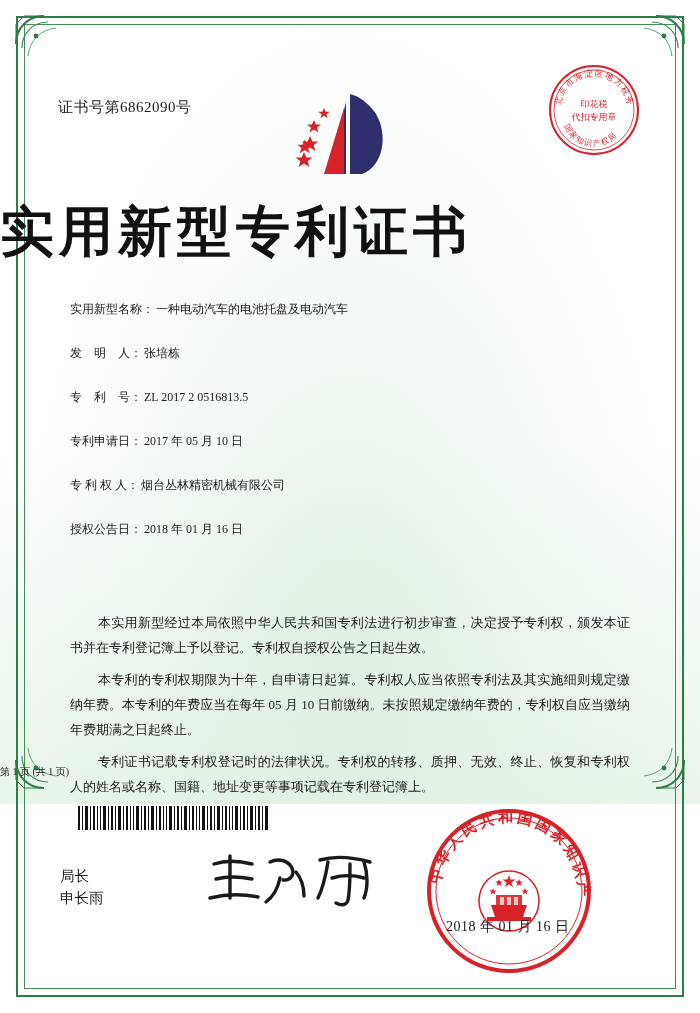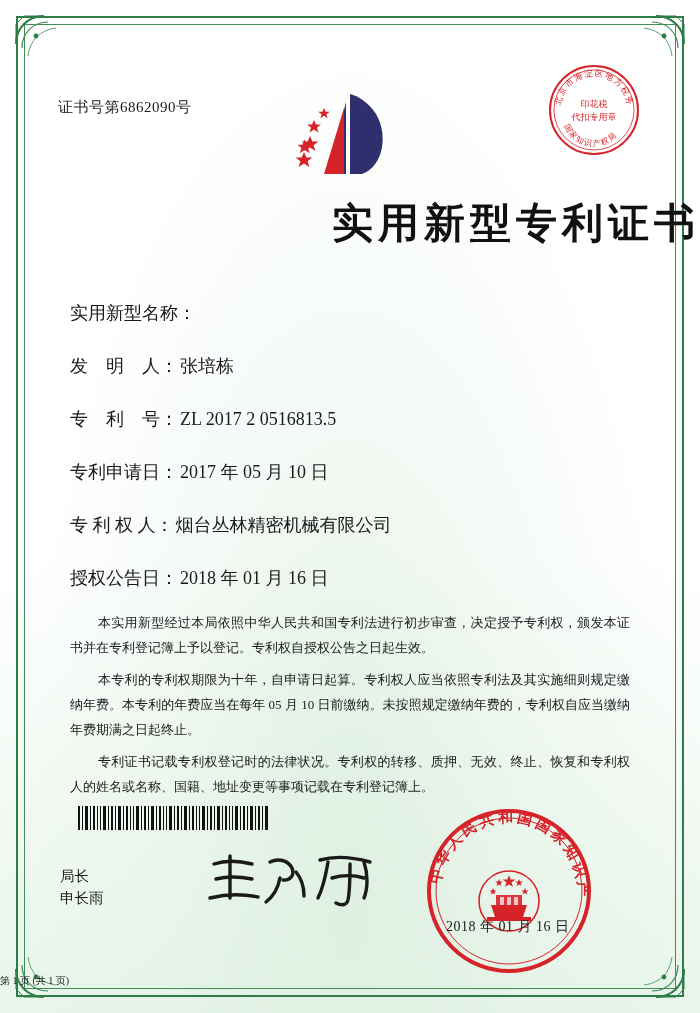--- a/index.html
+++ b/index.html
@@ -10,21 +10,21 @@
     width: 700px;
     height: 1013px;
     background: #ffffff;
     font-family: "Liberation Serif", "DejaVu Serif", serif;
     color: #1a1a1a;
     overflow: hidden;
   }
   .page {
     position: relative;
     width: 700px;
-    height: 1013px;
+    height: 804px;
     background:
       radial-gradient(ellipse at 50% 88%, #dff0e2 0%, rgba(223,240,226,0.35) 38%, rgba(255,255,255,0) 70%),
       linear-gradient(to bottom, #ffffff 0%, #ffffff 55%, #f3faf4 78%, #e8f5ea 100%);
     text-decoration: underline;
   }
 
   
   .border-outer {
     position: absolute;
     left: 16px; top: 16px;
@@ -64,40 +64,39 @@
     width: 120px; height: 100px;
   }
   .seal-top {
     position: absolute;
     right: 58px; top: 62px;
     width: 96px; height: 96px;
   }
   .title {
     position: absolute;
     left: 0; right: 0; top: 196px;
-    text-align: right;
-    font-size: 41px;
+    text-align: left;
+    font-size: 54px;
     font-weight: bold;
     letter-spacing: 5px;
     color: #111;
     font-family: "Liberation Serif", "DejaVu Serif", serif;
-    margin-left: 32px;
   }
 
   
   .fields {
     position: absolute;
     left: 70px; top: 300px;
     width: 560px;
   }
   .field {
     display: flex;
     align-items: baseline;
     margin-bottom: 26px;
-    font-size: 18px;
+    font-size: 12px;
     line-height: 1.5;
   }
   .field .lbl {
     white-space: nowrap;
     color: #1a1a1a;
   }
   .field .val {
     margin-left: 2px;
     color: #1a1a1a;
   }
@@ -236,20 +235,21 @@
       <text x="48" y="45" text-anchor="middle" font-size="9" fill="#d6232a" font-family="'Liberation Serif',serif">印花税</text>
       <text x="48" y="58" text-anchor="middle" font-size="9" fill="#d6232a" font-family="'Liberation Serif',serif">代扣专用章</text>
     </svg>
   </div>
 
   <div class="title">实用新型专利证书</div>
 
   <div class="fields">
     <div class="field">
       <span class="lbl">实用新型名称：</span>
+      <span class="val">一种电动汽车的电池托盘及电动汽车</span>
     </div>
     <div class="field">
       <span class="lbl">发　明　人：</span>
       <span class="val">张培栋</span>
     </div>
     <div class="field">
       <span class="lbl">专　利　号：</span>
       <span class="val">ZL 2017 2 0516813.5</span>
     </div>
     <div class="field">

